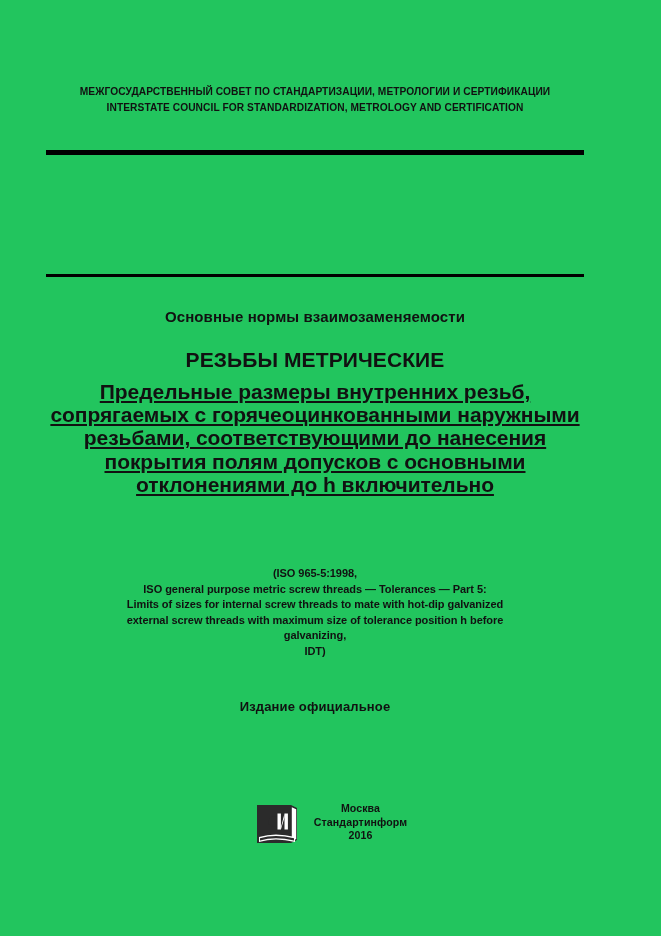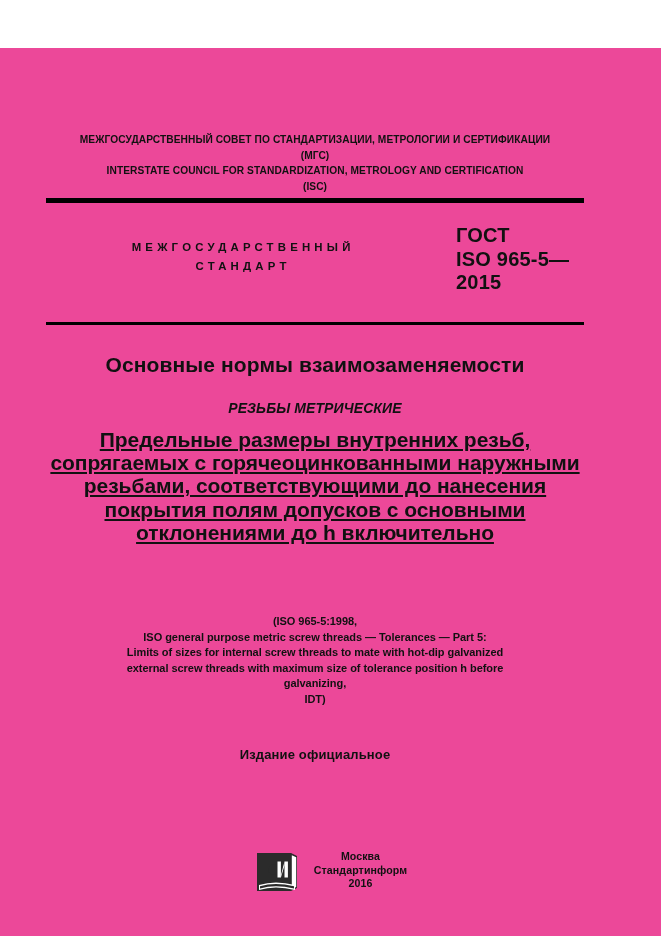--- a/index.html
+++ b/index.html
@@ -11,22 +11,21 @@
     height: 936px;
     background: #ffffff;
     font-family: "Liberation Sans", sans-serif;
     color: #111111;
     overflow: hidden;
     position: relative;
   }
   .page {
     position: absolute;
     inset: 0;
-    background: #ec4899;
-    margin-top: 48px;
+    background: #22c55e;
   }
 
   
   .council {
     position: absolute;
     left: 46px;
     top: 84px;
     width: 538px;
     text-align: center;
   }
@@ -95,32 +94,31 @@
 
   
   .titles {
     position: absolute;
     left: 46px;
     top: 306px;
     width: 538px;
     text-align: center;
   }
   .t-sub {
-    font-size: 21px;
+    font-size: 15px;
     font-weight: bold;
     line-height: 22px;
     letter-spacing: 0.1px;
   }
   .t-main {
     margin-top: 19px;
-    font-size: 14px;
+    font-size: 21px;
     font-weight: bold;
     line-height: 26px;
     letter-spacing: 0.1px;
-    font-style: italic;
   }
   .t-tol {
     margin-top: 15px;
     font-size: 17.6px;
     font-weight: bold;
     line-height: 24px;
   }
   .t-desc {
     margin-top: 7px;
     font-size: 21px;
@@ -185,38 +183,25 @@
     letter-spacing: 0.1px;
   }
 </style>
 </head>
 <body>
 
 <div class="page">
 
   <div class="council">
     <div class="council-line">МЕЖГОСУДАРСТВЕННЫЙ СОВЕТ ПО СТАНДАРТИЗАЦИИ, МЕТРОЛОГИИ И СЕРТИФИКАЦИИ</div>
-    <div class="council-line">(МГС)</div>
     <div class="council-line">INTERSTATE COUNCIL FOR STANDARDIZATION, METROLOGY AND CERTIFICATION</div>
-    <div class="council-line">(ISC)</div>
   </div>
 
   <div class="rule-thick"></div>
 
-  <div class="band">
-    <div class="band-left">
-      <div class="bl">МЕЖГОСУДАРСТВЕННЫЙ</div>
-      <div class="bl">СТАНДАРТ</div>
-    </div>
-    <div class="band-right">
-      <div class="br">ГОСТ</div>
-      <div class="br">ISO 965-5—</div>
-      <div class="br">2015</div>
-    </div>
-  </div>
 
   <div class="rule-thin"></div>
 
   <div class="titles">
     <div class="t-sub">Основные нормы взаимозаменяемости</div>
     <div class="t-main">
       <div>РЕЗЬБЫ МЕТРИЧЕСКИЕ</div>
     </div>
     <div class="t-desc">
       <div>Предельные размеры внутренних резьб,</div>

